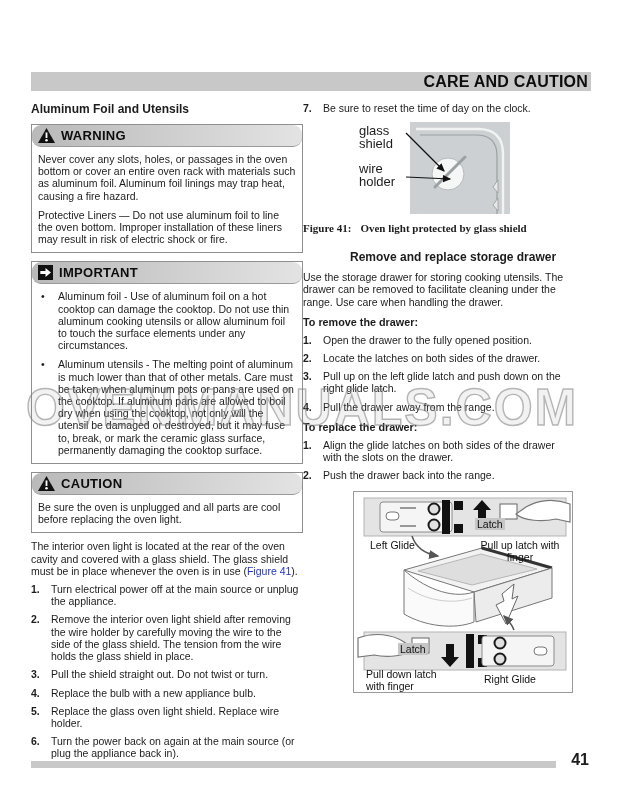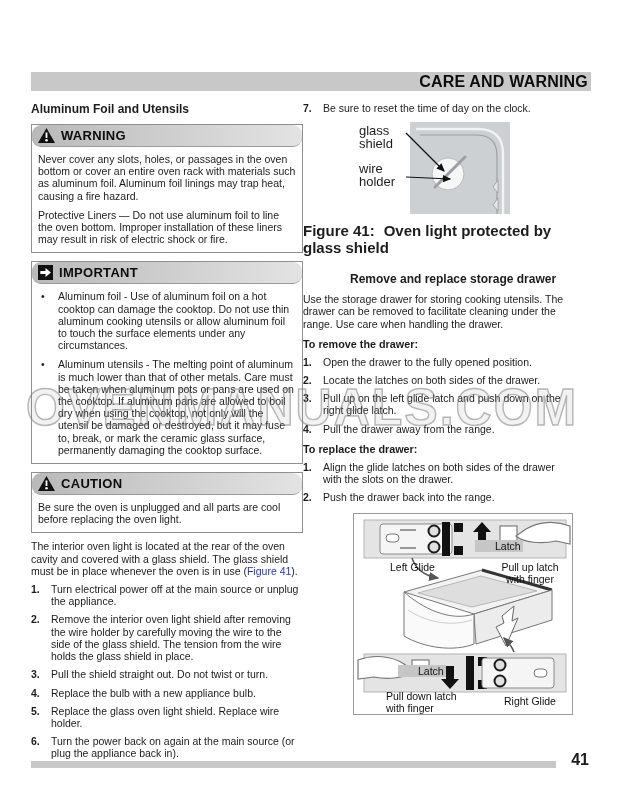--- a/index.html
+++ b/index.html
@@ -64,46 +64,46 @@
 
   .link { color:#2233cc; cursor:pointer; }
 
   
   .fig41 { position:relative; height:96px; margin-top:6px; }
   .fig41-img { position:absolute; left:107px; top:2px; width:100px; height:92px; background:#ccd0d2; }
   .fig41 .lab { position:absolute; font-size:13px; line-height:12.5px; width:46px; }
   .lab-glass { left:56px; top:5px; }
   .lab-wire  { left:56px; top:43px; }
   .fig41-arrows { position:absolute; left:0; top:0; width:273px; height:96px; }
-  .figcap { font-weight:bold; font-size:15px; margin-top:6px; }
+  .figcap { font-weight:bold; font-size:11px; margin-top:6px;font-family:Liberation Serif, serif; }
   .figcap .cap-label { margin-right:9px; }
 
   
   .figdrawer {
     position:relative; width:220px; height:202px;
     margin:10px 0 0 50px; border:1px solid #9a9a9a; background:#fff;
   }
   .figdrawer svg { position:absolute; left:0; top:0; }
-  .figdrawer .flab { position:absolute; font-size:10.5px; line-height:12px; color:#111;padding-left:20px; }
+  .figdrawer .flab { position:absolute; font-size:10.5px; line-height:12px; color:#111; }
   .fl-left-glide { left:16px; top:47px; }
   .fl-pull-up   { left:118px; top:47px; width:96px; text-align:center; }
   .fl-latch-top { left:121px; top:26px; font-size:8px; background:#c6c6c6; padding:0 2px; color:#222; }
   .fl-latch-bot { left:44px;  top:151px; font-size:8px; background:#c6c6c6; padding:0 2px; color:#222; }
   .fl-pull-down { left:12px;  top:176px; width:92px; }
   .fl-right-glide { left:130px; top:181px; }
 </style>
 </head>
 <body>
 
 <div class="watermark">OVENMANUALS.COM</div>
 
 <div class="page">
 
   <div class="header-bar">
-    <span class="header-title">CARE AND WARNING</span>
+    <span class="header-title">CARE AND CAUTION</span>
   </div>
 
   <div class="columns">
 
     <div class="col-left">
 
       <div class="h2">Aluminum Foil and Utensils</div>
 
       <div class="alertbox">
         <div class="alert-strip">

